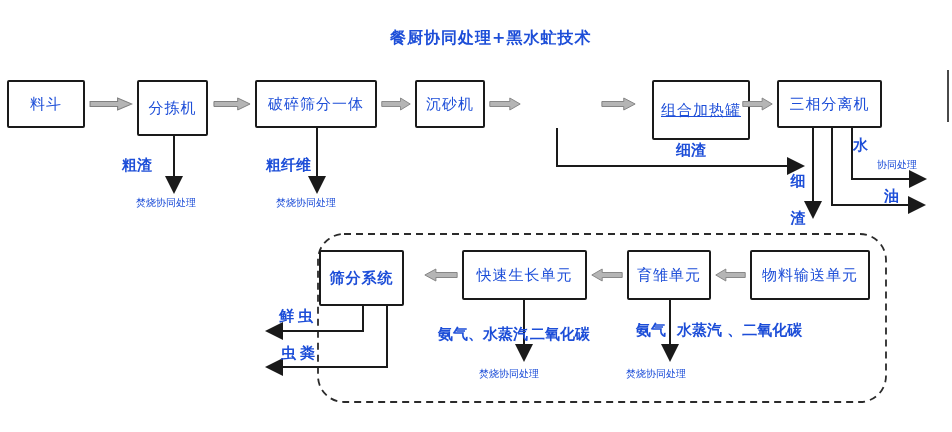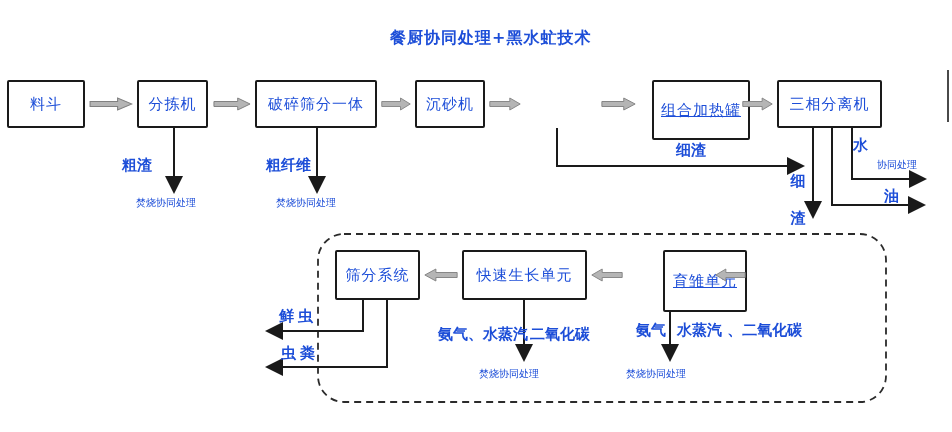--- a/index.html
+++ b/index.html
@@ -58,21 +58,21 @@
     <path d="M 524 300 L 524 358" fill="none" stroke="#1a1a1a" stroke-width="2" marker-end="url(#ah)"></path>
 
     <path d="M 670 300 L 670 358" fill="none" stroke="#1a1a1a" stroke-width="2" marker-end="url(#ah)"></path>
 
     <path d="M 948 70 L 948 122" fill="none" stroke="#4a4a4a" stroke-width="2"></path>
   </svg>
 
   <div id="title" class="abs" style="left:390px;top:28px;">餐厨协同处理+黑水虻技术</div>
 
   <div class="node" style="left:7px;top:80px;width:78px;height:48px;">料斗</div>
-  <div class="node" style="left:137px;top:80px;width:71px;height:48px;">分拣机</div>
+  <div class="node" style="left:137px;top:80px;width:71px;height:56px;">分拣机</div>
   <div class="node" style="left:255px;top:80px;width:122px;height:48px;">破碎筛分一体</div>
   <div class="node" style="left:415px;top:80px;width:70px;height:48px;text-align:right;">沉砂机</div>
   <div class="node" style="left:652px;top:80px;width:98px;height:60px;text-decoration:underline;">组合加热罐</div>
   <div class="node" style="left:777px;top:80px;width:105px;height:48px;">三相分离机</div>
 
   <div class="flow-arrow" style="left:89px;top:97px;">
     <svg width="44" height="14" viewBox="0 0 40 14" preserveAspectRatio="none">
         <polygon points="1,4.5 26,4.5 26,1 39,7 26,13 26,9.5 1,9.5" fill="#b5b5b5" stroke="#808080" stroke-width="1"></polygon>
       </svg>
     </div>
@@ -105,23 +105,24 @@
   <div class="lbl b" style="left:122px;top:157px;">粗渣</div>
   <div class="lbl" style="left:136px;top:197px;">焚烧协同处理</div>
   <div class="lbl b" style="left:266px;top:157px;">粗纤维</div>
   <div class="lbl" style="left:276px;top:197px;">焚烧协同处理</div>
   <div class="lbl b" style="left:676px;top:142px;">细渣</div>
   <div class="vlbl" style="left:789px;top:163px;">细渣</div>
   <div class="lbl b" style="left:853px;top:137px;">水</div>
   <div class="lbl" style="left:877px;top:159px;">协同处理</div>
   <div class="lbl b" style="left:884px;top:188px;">油</div>
 
-  <div class="node" style="left:335px;top:250px;width:85px;height:50px;">筛分系统</div>
+  <div class="node" style="left:319px;top:250px;width:85px;height:56px;font-weight:bold;">筛分系统</div>
   <div class="node" style="left:462px;top:250px;width:125px;height:50px;">快速生长单元</div>
-  <div class="node" style="left:663px;top:250px;width:84px;height:62px;text-decoration:underline;">育雏单元</div>
+  <div class="node" style="left:627px;top:250px;width:84px;height:50px;">育雏单元</div>
+  <div class="node" style="left:750px;top:250px;width:120px;height:50px;">物料输送单元</div>
 
   <div class="flow-arrow" style="left:424px;top:268px;">
     <svg width="34" height="14" viewBox="0 0 40 14" preserveAspectRatio="none">
         <polygon points="39,4.5 14,4.5 14,1 1,7 14,13 14,9.5 39,9.5" fill="#b5b5b5" stroke="#808080" stroke-width="1"></polygon>
       </svg>
     </div>
   <div class="flow-arrow" style="left:591px;top:268px;">
     <svg width="32" height="14" viewBox="0 0 40 14" preserveAspectRatio="none">
         <polygon points="39,4.5 14,4.5 14,1 1,7 14,13 14,9.5 39,9.5" fill="#b5b5b5" stroke="#808080" stroke-width="1"></polygon>
       </svg>

